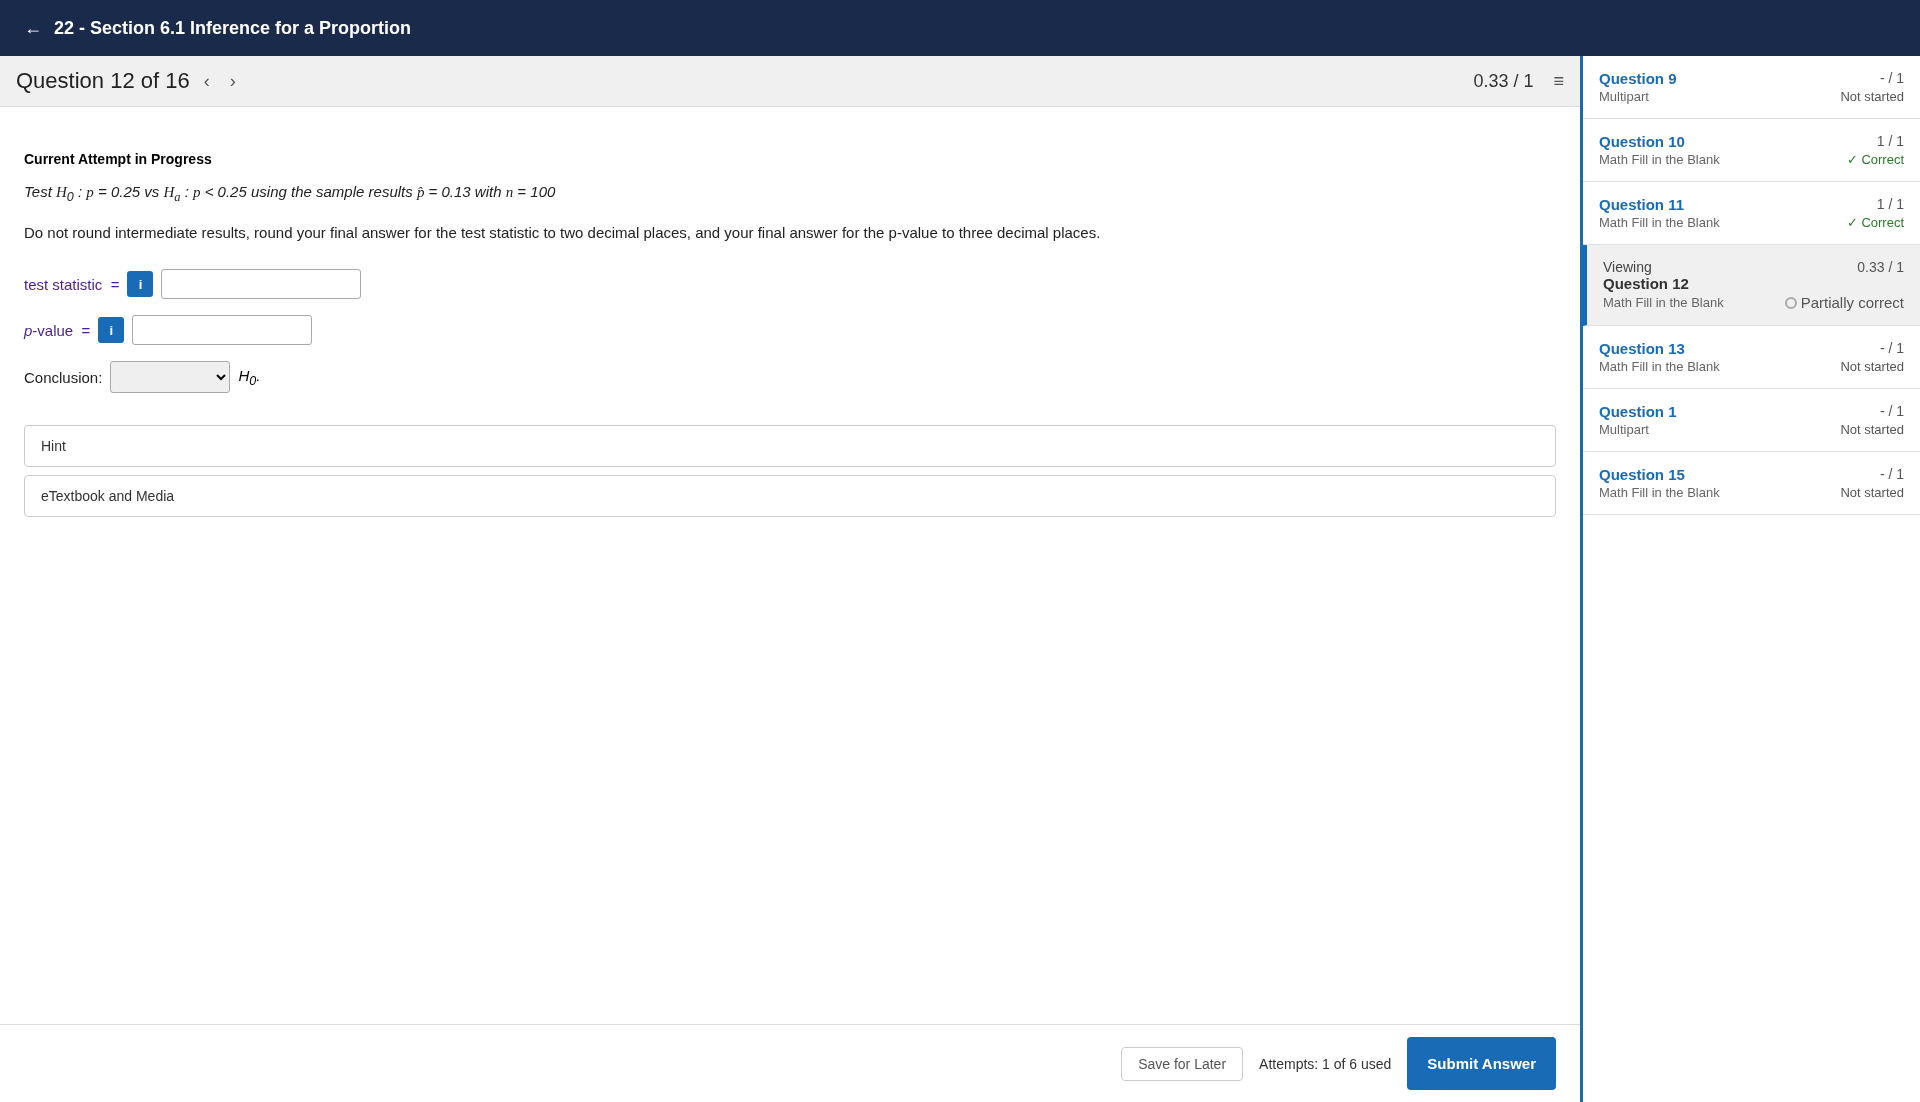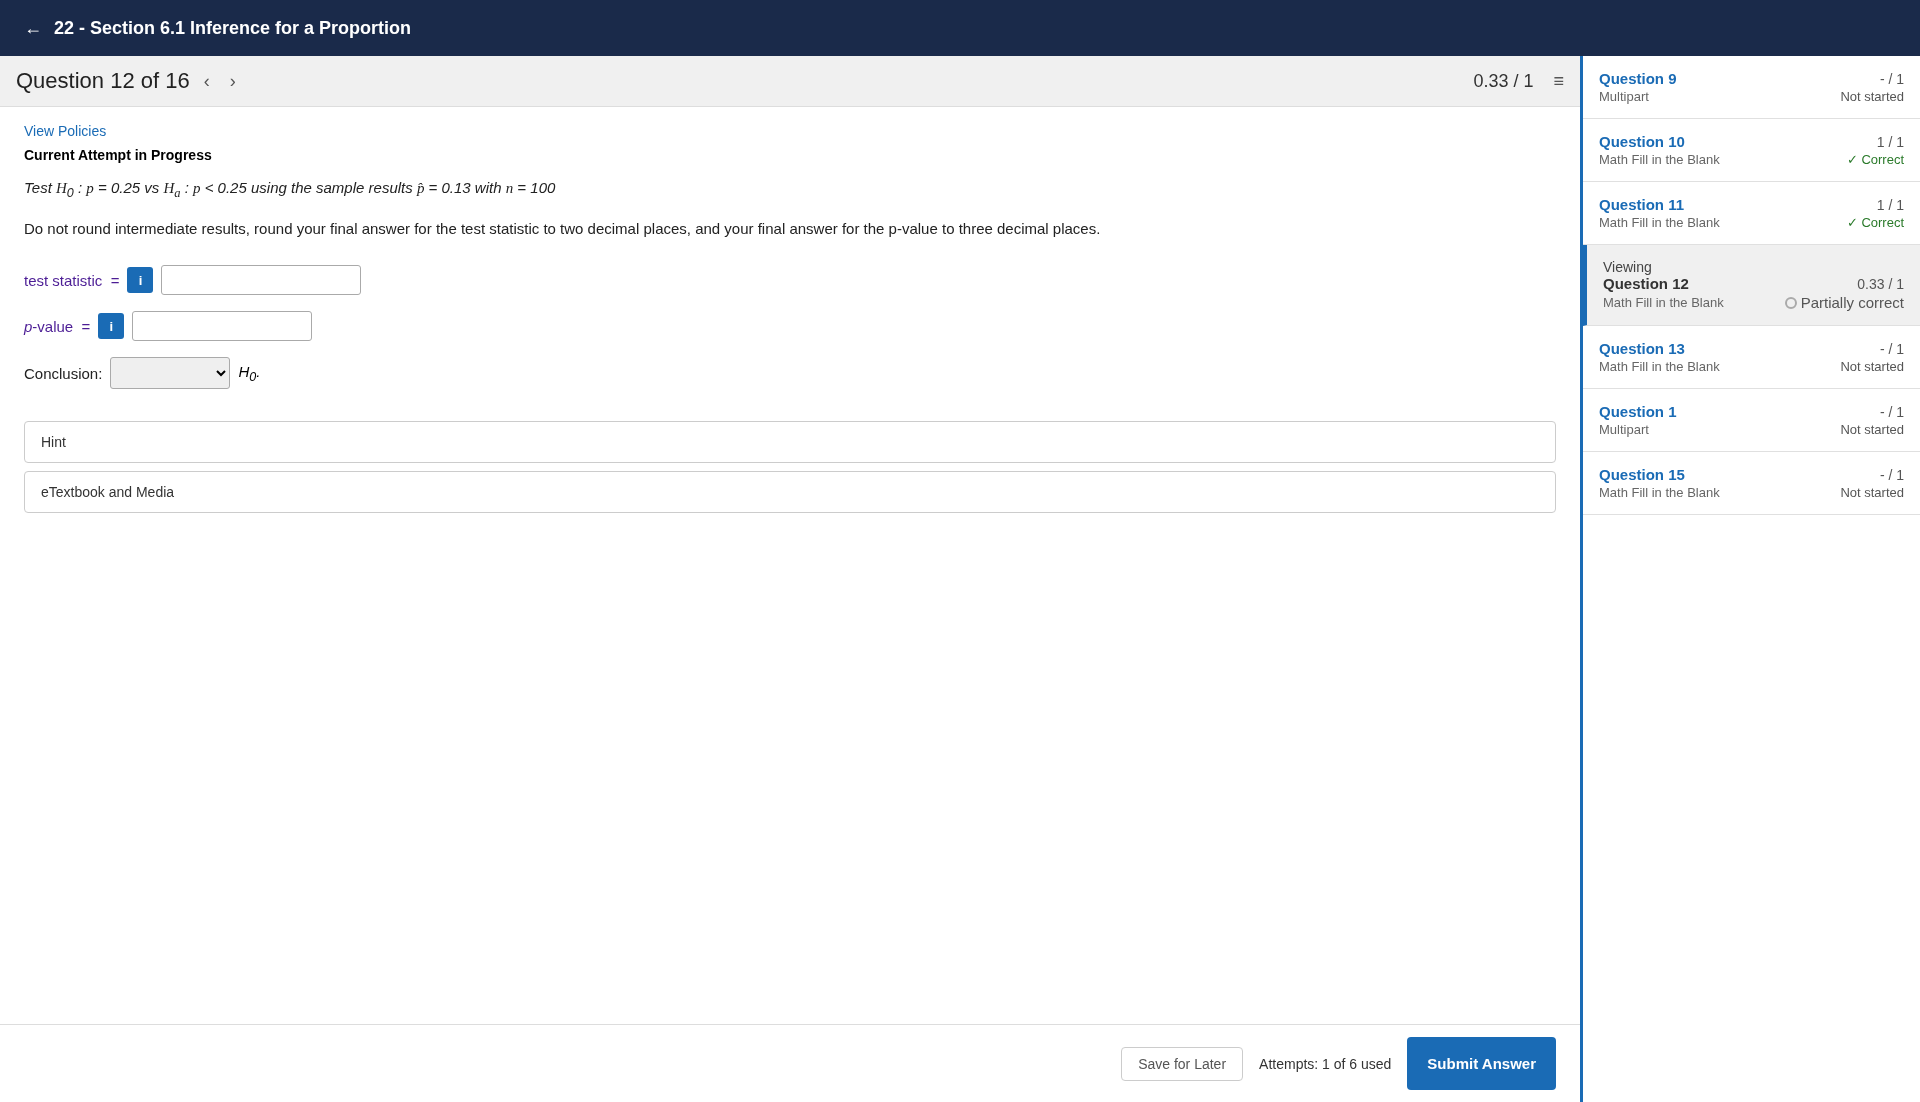--- a/index.html
+++ b/index.html
@@ -26,20 +26,21 @@
       overflow: hidden;
     }
 
     
     .content-area {
       flex: 1;
       background: #ffffff;
       overflow-y: auto;
       display: flex;
       flex-direction: column;
+      gap: 28px;
     }
 
     
     .question-header {
       display: flex;
       align-items: center;
       padding: 12px 16px;
       background: #f0f0f0;
       border-bottom: 1px solid #ddd;
       gap: 8px;
@@ -235,21 +236,21 @@
       cursor: pointer;
     }
     .sidebar-item.viewing {
       background: #f0f0f0;
       border-left: 4px solid #1a6bb5;
     }
 
     .sidebar-item-header {
       display: flex;
       justify-content: space-between;
-      align-items: flex-end;
+      align-items: flex-start;
     }
     .sidebar-item-title {
       color: #1a6bb5;
       font-size: 15px;
       font-weight: bold;
     }
     .sidebar-item-title.viewing-title {
       color: #333;
     }
     .sidebar-item-score {
@@ -308,21 +309,20 @@
     <div class="question-header">
       <span class="question-nav-title">Question 12 of 16</span>
       <button class="nav-btn">‹</button>
       <button class="nav-btn">›</button>
       <span class="score-display">0.33 / 1</span>
       <span class="list-icon">≡</span>
     </div>
 
     <div class="content-body">
 
-      <a class="view-policies-link">View Policies</a>
 
       <div class="current-attempt">Current Attempt in Progress</div>
 
 
       <div class="math-line">
         Test <span class="eq">H</span><sub>0</sub> : <span class="eq">p</span> = 0.25 vs <span class="eq">H<sub>a</sub></span> : <span class="eq">p</span> &lt; 0.25 using the sample results <span class="eq">p̂</span> = 0.13 with <span class="eq">n</span> = 100
       </div>
 
       <div class="rounding-note">Do not round intermediate results, round your final answer for the test statistic to two decimal places, and your final answer for the p-value to three decimal places.</div>
 

